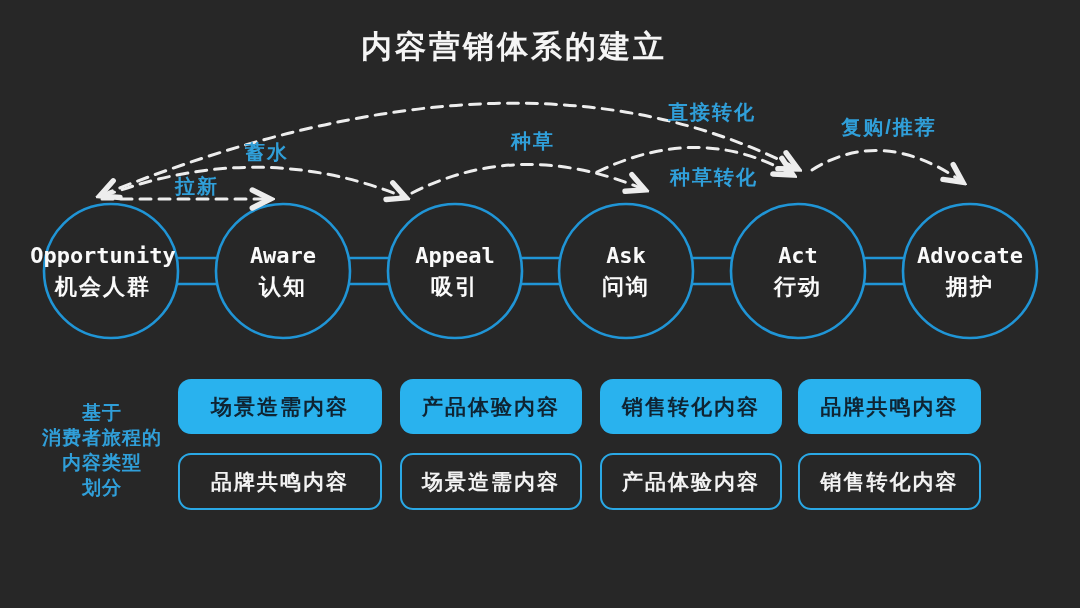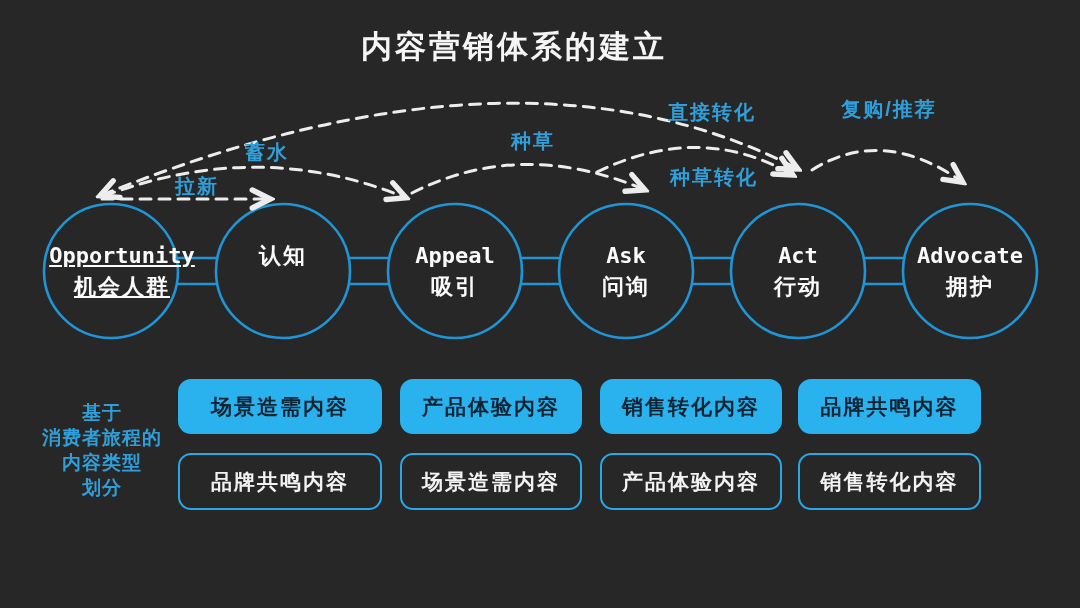--- a/index.html
+++ b/index.html
@@ -82,25 +82,26 @@
   <g fill="none" stroke="#ededed" stroke-width="3" stroke-dasharray="11 8" stroke-linecap="round">
     <path d="M102 199 H268" marker-end="url(#ah)"></path>
     <path d="M104 196 Q258 138 404 197" marker-end="url(#ah)"></path>
     <path d="M102 195 Q520 26 796 168" marker-start="url(#ah)" marker-end="url(#ah)"></path>
     <path d="M412 193 Q520 138 643 189" marker-end="url(#ah)"></path>
     <path d="M597 172 Q700 122 791 174" marker-end="url(#ah)"></path>
     <path d="M812 170 Q882 126 961 181" marker-end="url(#ah)"></path>
   </g>
 </svg>
 
-<div class="abs stage-label" style="left:32px;text-decoration:underline;">
+<div class="abs stage-label" style="left:13px;">
   <span class="stage-en">Opportunity</span>
   <span class="stage-zh">机会人群</span>
 </div>
 <div class="abs stage-label" style="left:193px;">
+  <span class="stage-en">Aware</span>
   <span class="stage-zh">认知</span>
 </div>
 <div class="abs stage-label" style="left:365px;">
   <span class="stage-en">Appeal</span>
   <span class="stage-zh">吸引</span>
 </div>
 <div class="abs stage-label" style="left:536px;">
   <span class="stage-en">Ask</span>
   <span class="stage-zh">问询</span>
 </div>
@@ -111,21 +112,21 @@
 <div class="abs stage-label" style="left:880px;">
   <span class="stage-en">Advocate</span>
   <span class="stage-zh">拥护</span>
 </div>
 
 <div class="abs flow-label" style="left:197px;top:186px;">拉新</div>
 <div class="abs flow-label" style="left:267px;top:152px;">蓄水</div>
 <div class="abs flow-label" style="left:533px;top:141px;">种草</div>
 <div class="abs flow-label" style="left:712px;top:112px;">直接转化</div>
 <div class="abs flow-label" style="left:714px;top:177px;">种草转化</div>
-<div class="abs flow-label" style="left:889px;top:109px;">复购/推荐</div>
+<div class="abs flow-label" style="left:889px;top:127px;">复购/推荐</div>
 
 <div class="abs axis-label">
   <div>基于</div>
   <div>消费者旅程的</div>
   <div>内容类型</div>
   <div>划分</div>
 </div>
 
 <div class="abs cbox filled row1 col1">场景造需内容</div>
 <div class="abs cbox filled row1 col2">产品体验内容</div>

